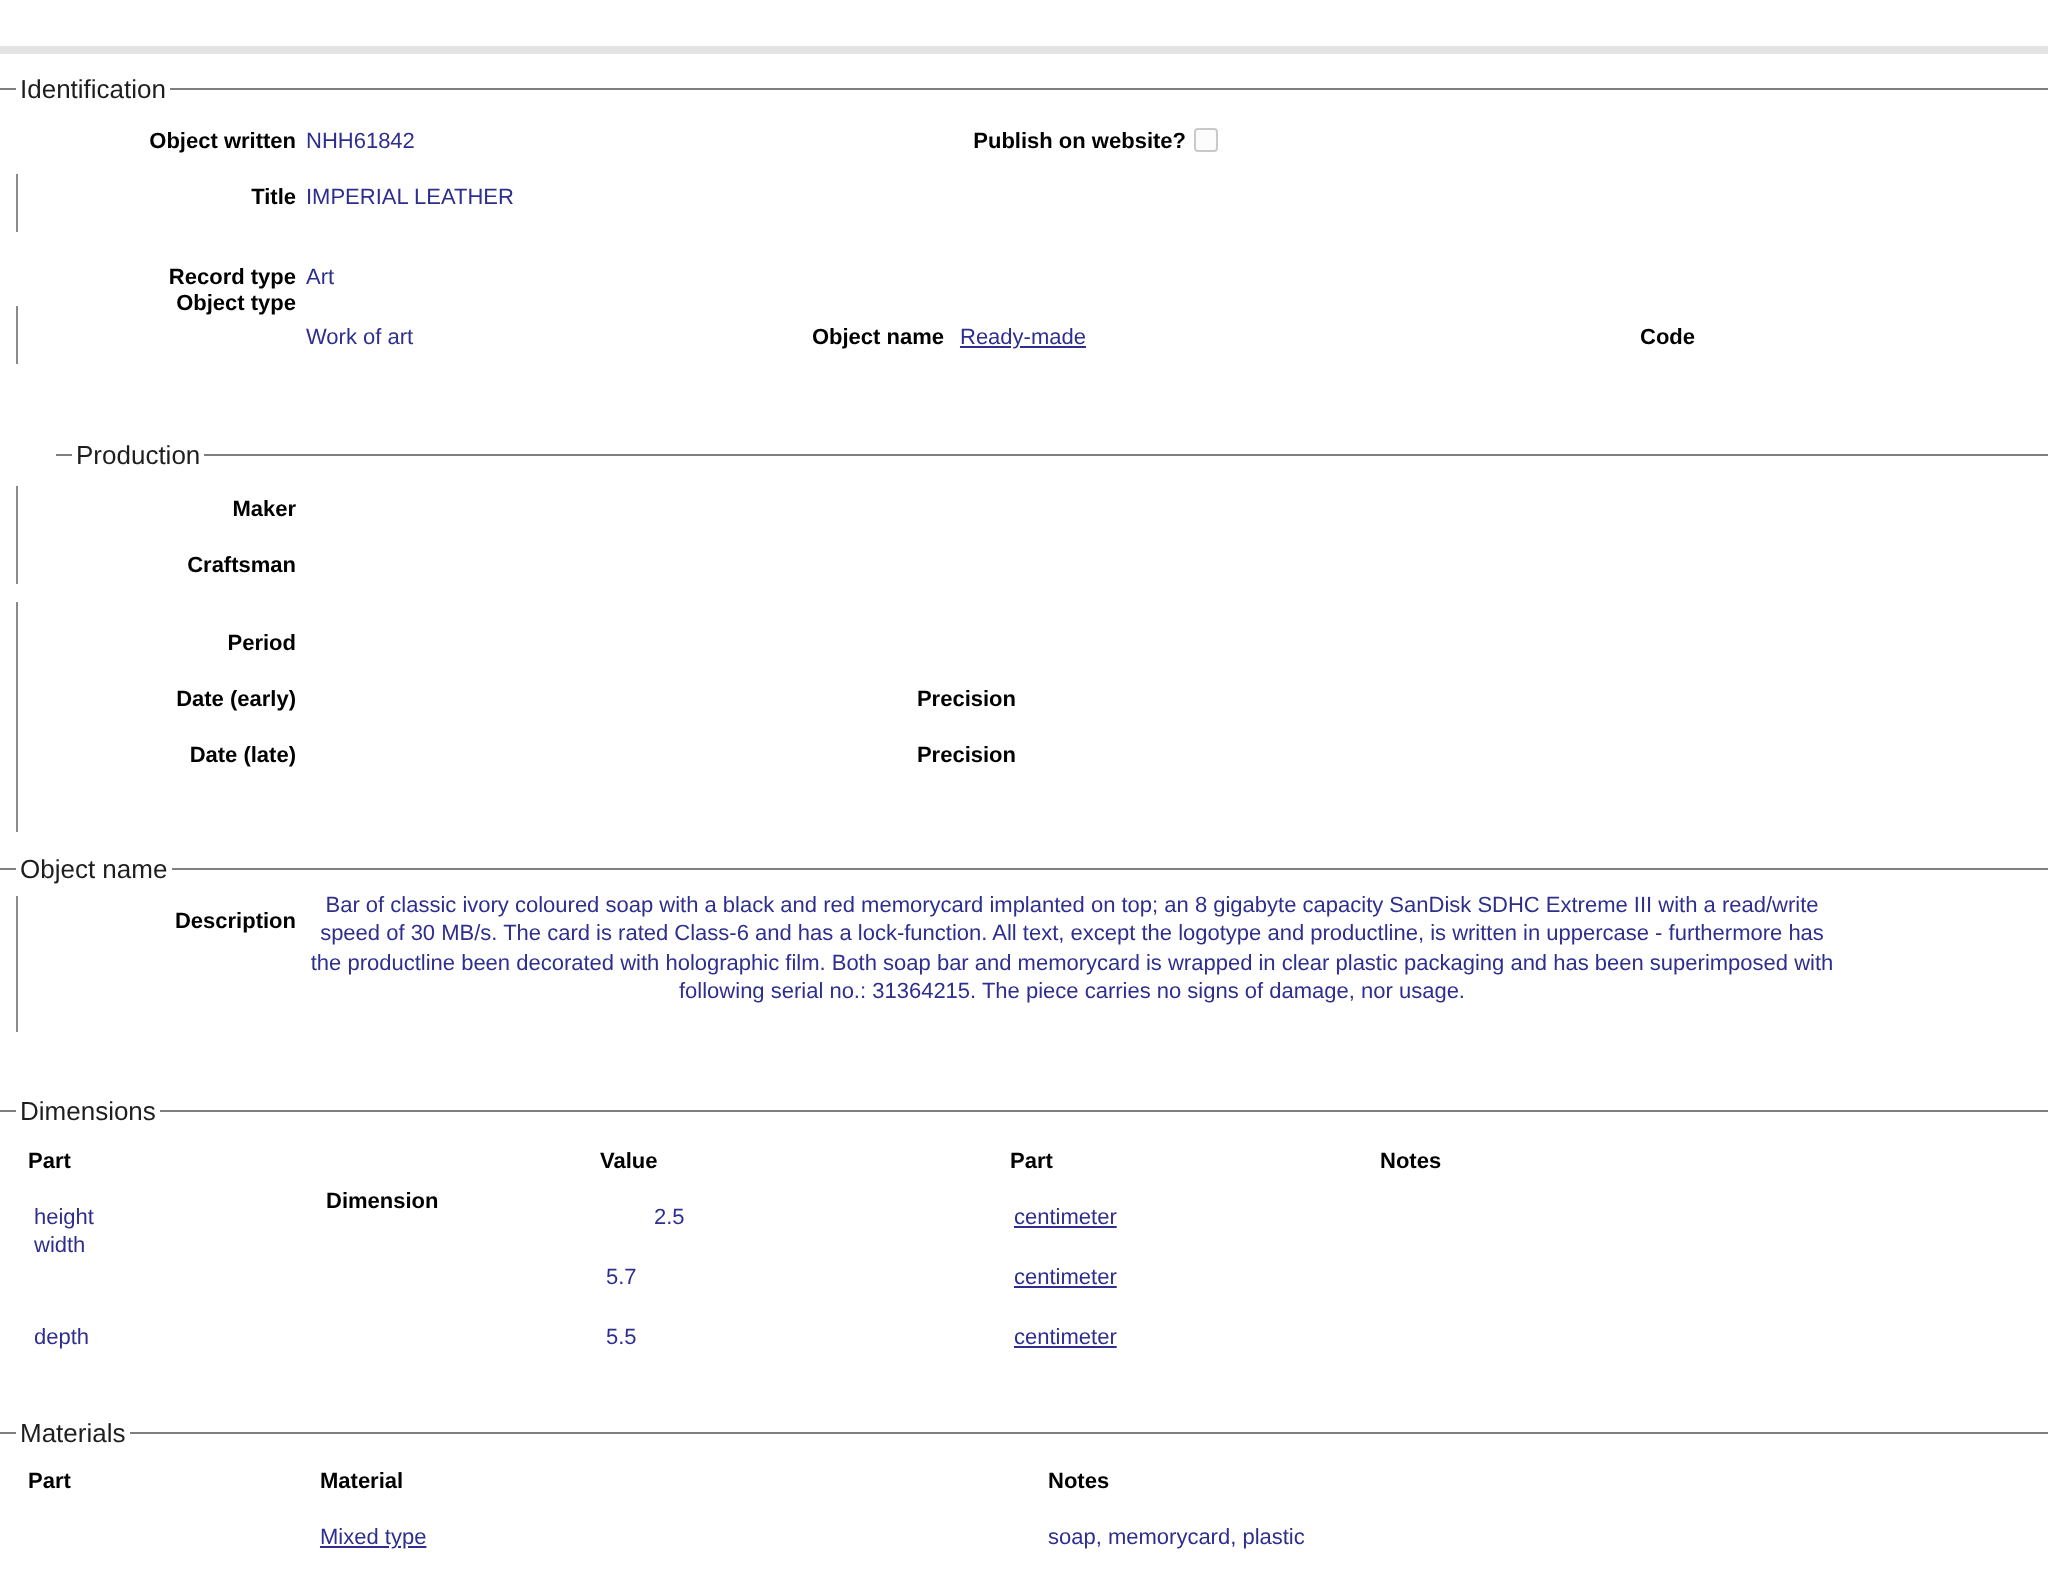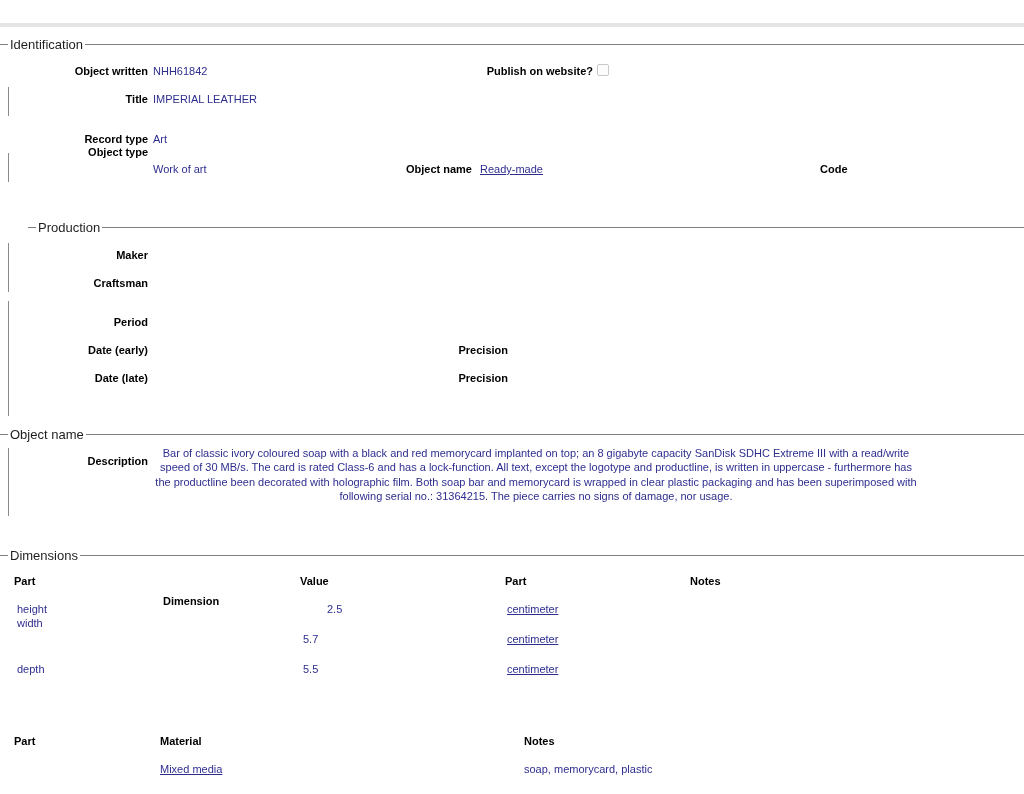--- a/index.html
+++ b/index.html
@@ -129,23 +129,26 @@
     <span class="val" style="left:17px;  top:617px;">width</span>
     <span class="val" style="left:303px; top:633px;">5.7</span>
     <span class="val link" style="left:507px; top:633px;">centimeter</span>
   </div>
   <div>
     <span class="val" style="left:17px;  top:663px;">depth</span>
     <span class="val" style="left:303px; top:663px;">5.5</span>
     <span class="val link" style="left:507px; top:663px;">centimeter</span>
   </div>
 
+  <div class="legend" style="top:709px;">
+    <span>Materials</span>
+  </div>
 
   <span class="th" style="left:14px;  top:735px;">Part</span>
   <span class="th" style="left:160px; top:735px;">Material</span>
   <span class="th" style="left:524px; top:735px;">Notes</span>
 
   <div>
-    <span class="val link" style="left:160px; top:763px;">Mixed media</span>
+    <span class="val link" style="left:160px; top:763px;">Mixed type</span>
     <span class="val" style="left:524px; top:763px;">soap, memorycard, plastic</span>
   </div>
 
 </div>
 
 </body></html>

